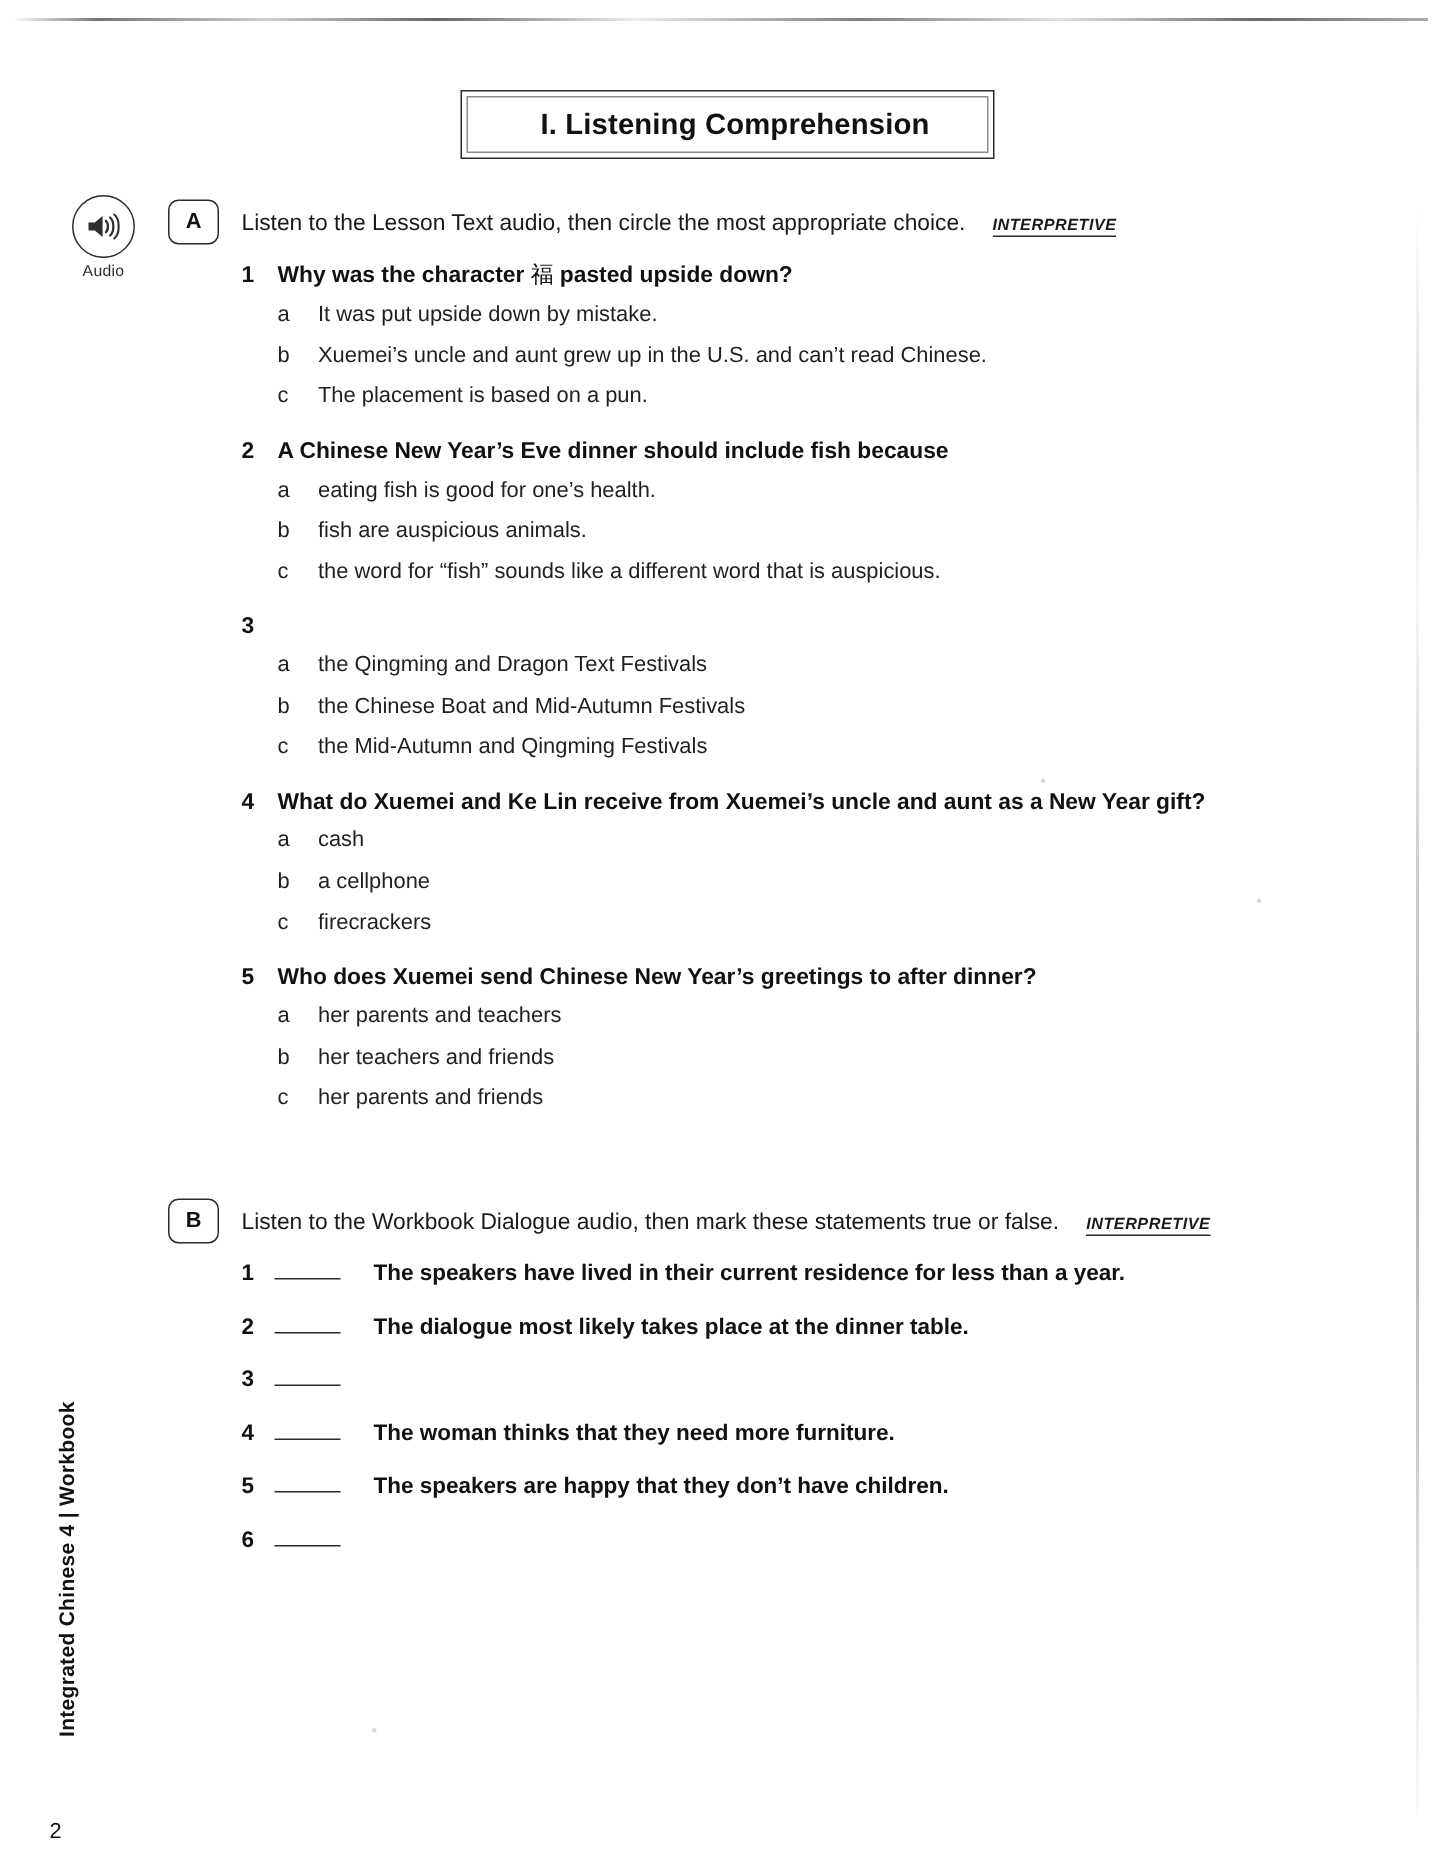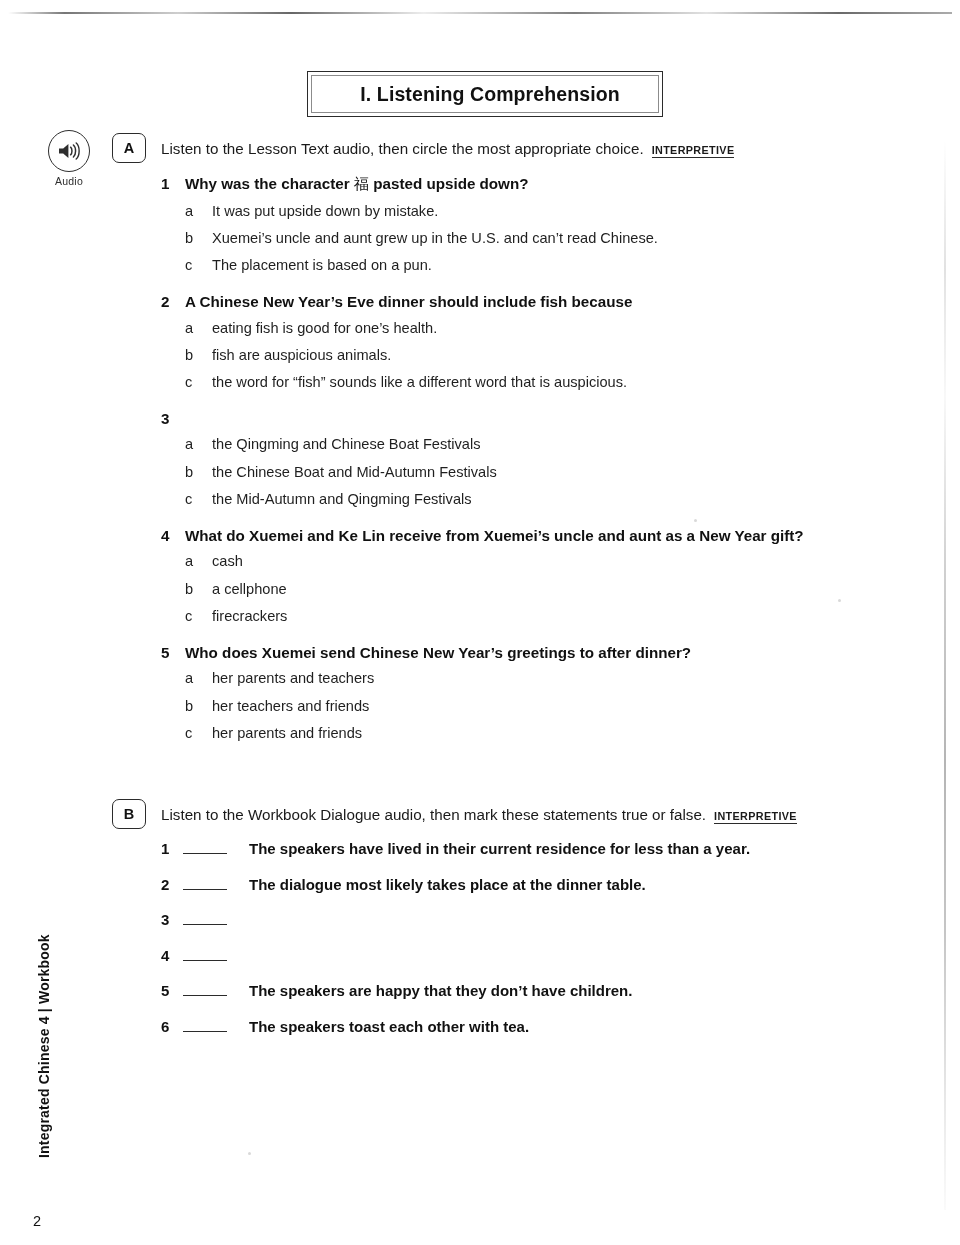--- a/index.html
+++ b/index.html
@@ -38,21 +38,21 @@
   }
   .speck {
     position: absolute;
     background: #d9d9d9;
     border-radius: 50%;
   }
 
   
   .title-banner {
     position: absolute;
-    left: 307px; top: 71px;
+    left: 307px; top: 60px;
     width: 356px; height: 46px;
     border: 1.5px solid #2b2b2b;
     box-sizing: border-box;
     display: flex;
     align-items: center;
     justify-content: center;
     padding-left: 10px;
   }
   .title-banner::after {
     content: "";
@@ -117,21 +117,22 @@
     white-space: nowrap;
   }
   #instr-a { left: 161px; top: 140px; }
   #instr-b { left: 161px; top: 806px; }
   .mode-tag {
     font-size: 10.8px;
     font-weight: bold;
     letter-spacing: .35px;
     border-bottom: 1.4px solid #2b2b2b;
     padding-bottom: 1px;
-    margin-left: 8px;
+    margin-left: 18px;
+    font-style: italic;
   }
 
   
   .mc-list {
     position: absolute;
     left: 161px; top: 173px;
     width: 700px;
   }
   .mc-item { margin-bottom: 16px; }
   .mc-stem {
@@ -288,21 +289,21 @@
     </div>
   </div>
 
   <div class="mc-item">
     <div class="mc-stem">
       <span class="mc-num">3</span>
     </div>
     <div class="mc-options">
       <div class="mc-opt">
         <span class="mc-opt-letter">a</span>
-        <span class="mc-opt-text">the Qingming and Chinese Boat Festivals</span>
+        <span class="mc-opt-text">the Qingming and Dragon Text Festivals</span>
       </div>
       <div class="mc-opt">
         <span class="mc-opt-letter">b</span>
         <span class="mc-opt-text">the Chinese Boat and Mid-Autumn Festivals</span>
       </div>
       <div class="mc-opt">
         <span class="mc-opt-letter">c</span>
         <span class="mc-opt-text">the Mid-Autumn and Qingming Festivals</span>
       </div>
     </div>
@@ -368,27 +369,27 @@
     <span class="tf-blank"></span>
     <span class="tf-text">The dialogue most likely takes place at the dinner table.</span>
   </div>
   <div class="tf-item">
     <span class="tf-num">3</span>
     <span class="tf-blank"></span>
   </div>
   <div class="tf-item">
     <span class="tf-num">4</span>
     <span class="tf-blank"></span>
+    <span class="tf-text">The woman thinks that they need more furniture.</span>
   </div>
   <div class="tf-item">
     <span class="tf-num">5</span>
     <span class="tf-blank"></span>
     <span class="tf-text">The speakers are happy that they don’t have children.</span>
   </div>
   <div class="tf-item">
     <span class="tf-num">6</span>
     <span class="tf-blank"></span>
-    <span class="tf-text">The speakers toast each other with tea.</span>
   </div>
 </div>
 
 <div class="spine">Integrated Chinese 4  |  Workbook</div>
 <div class="page-number">2</div>
 
 </body></html>

